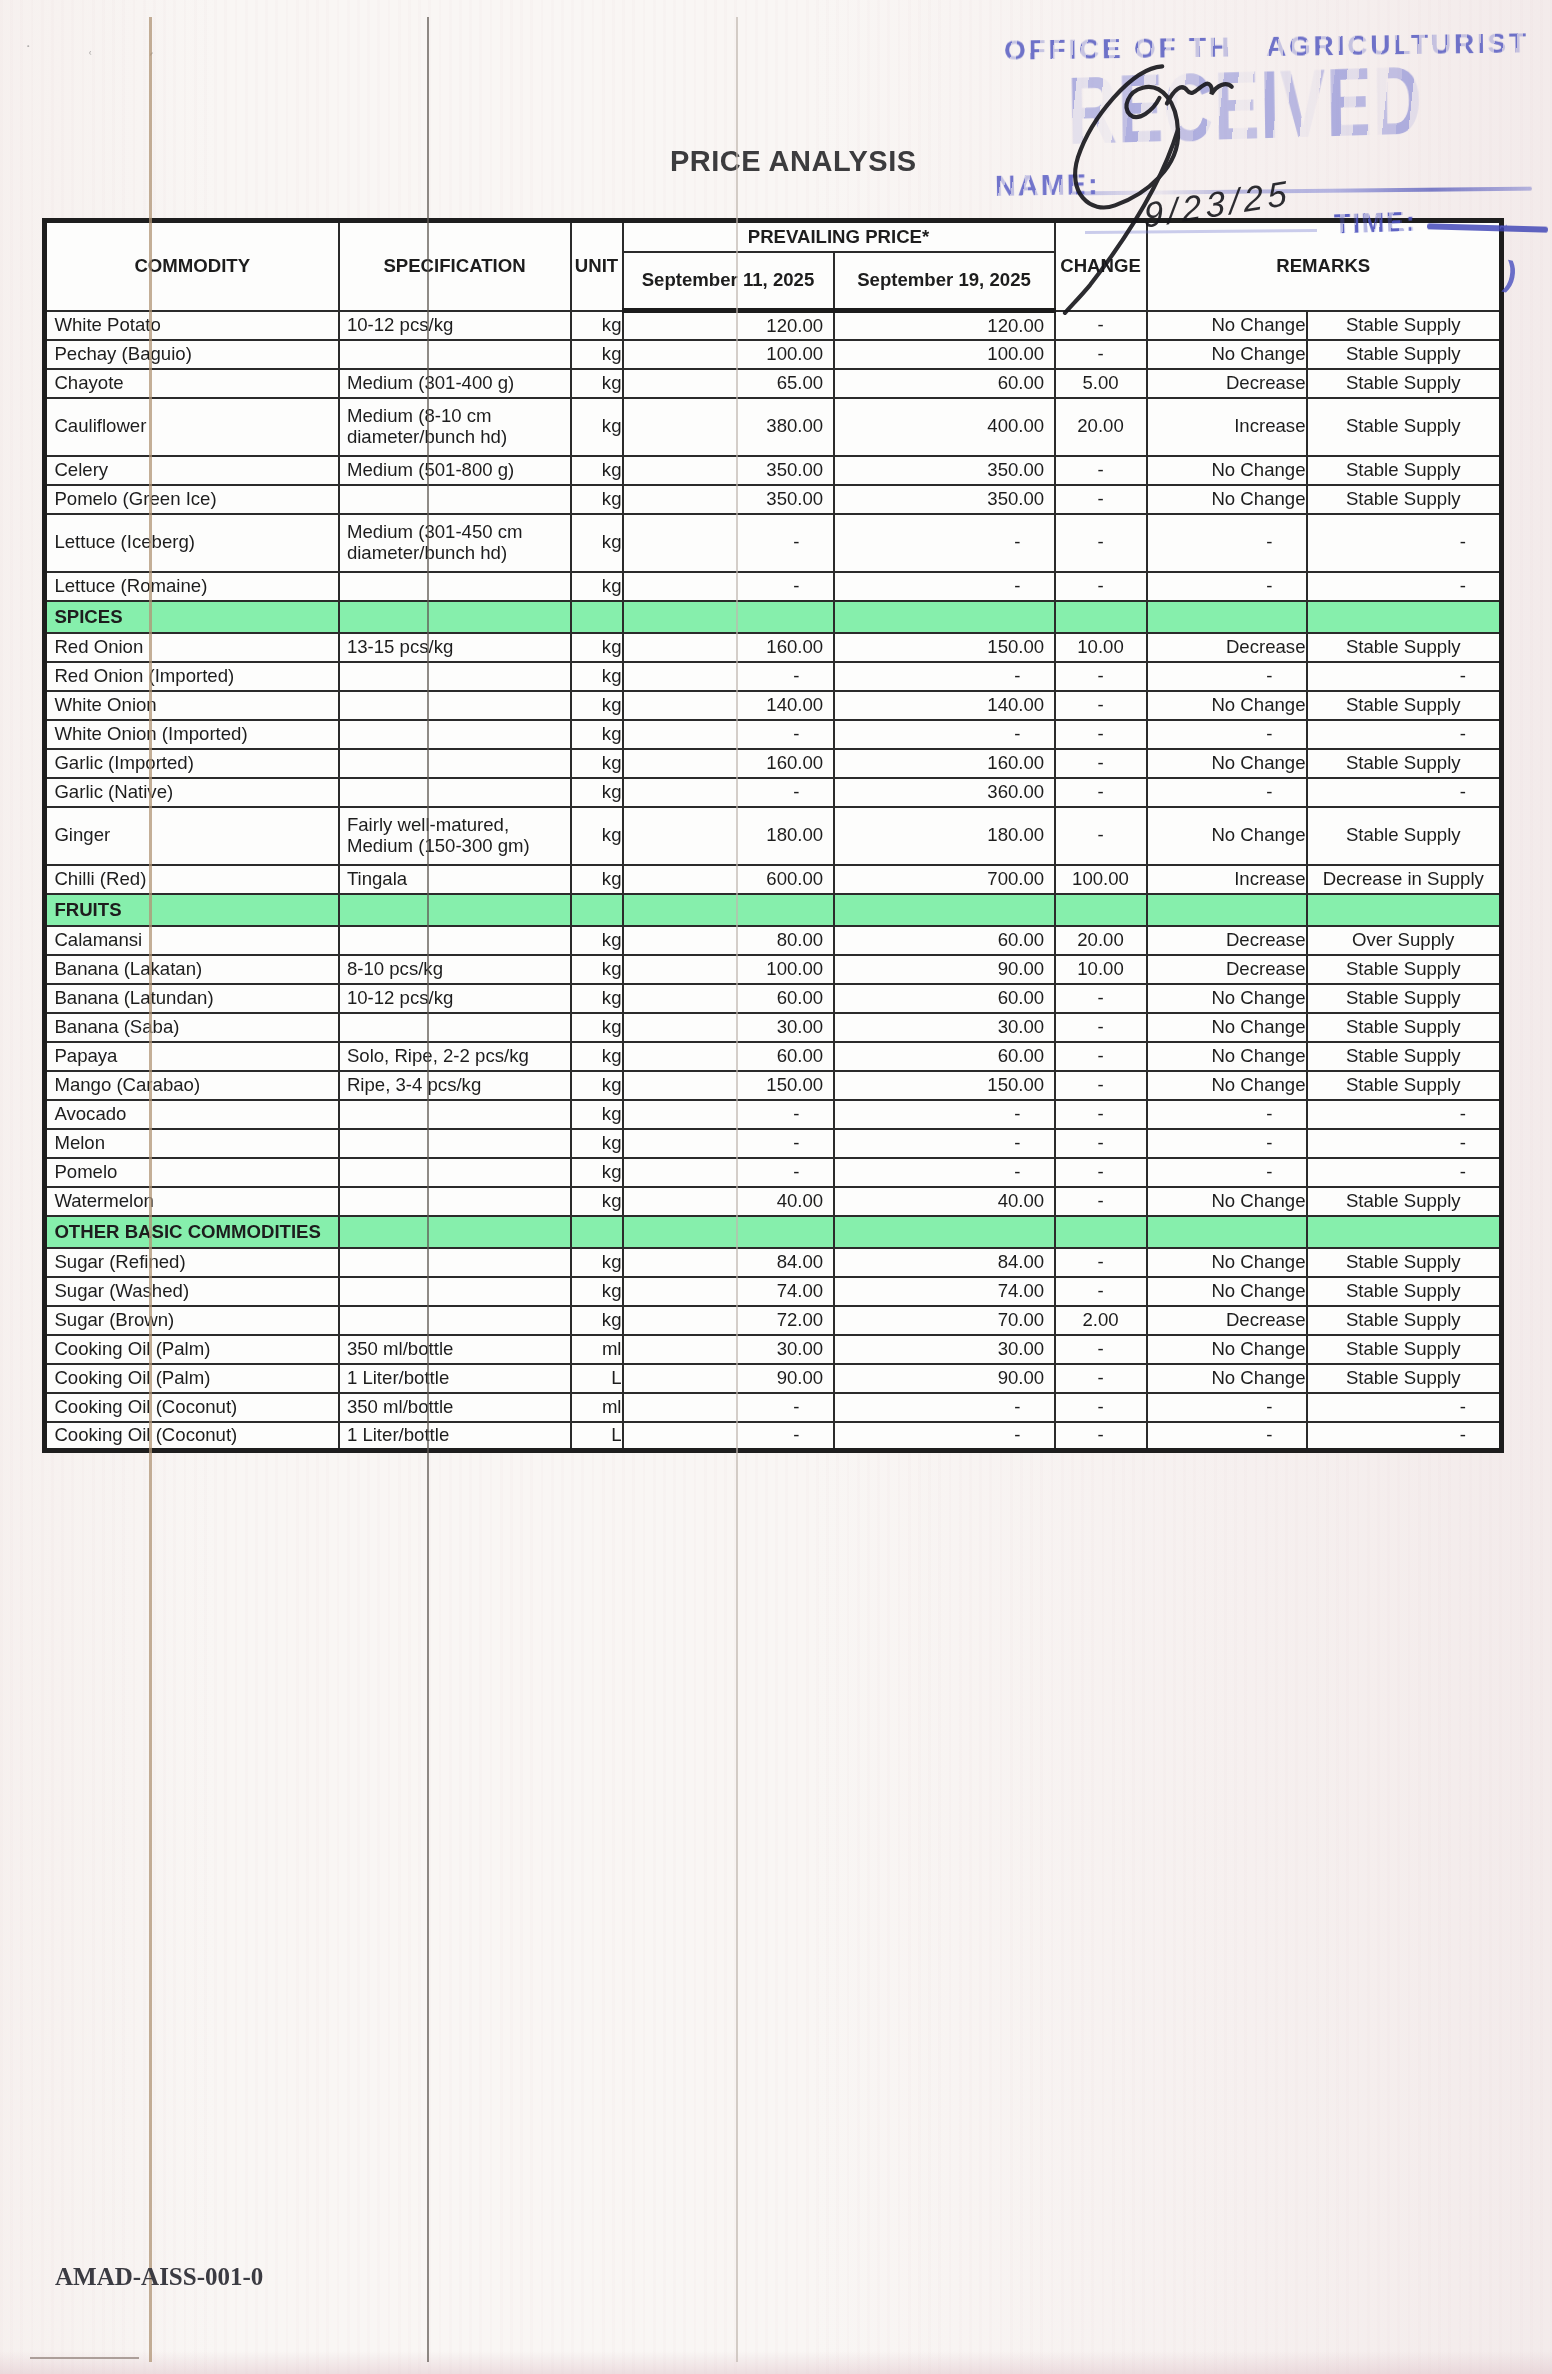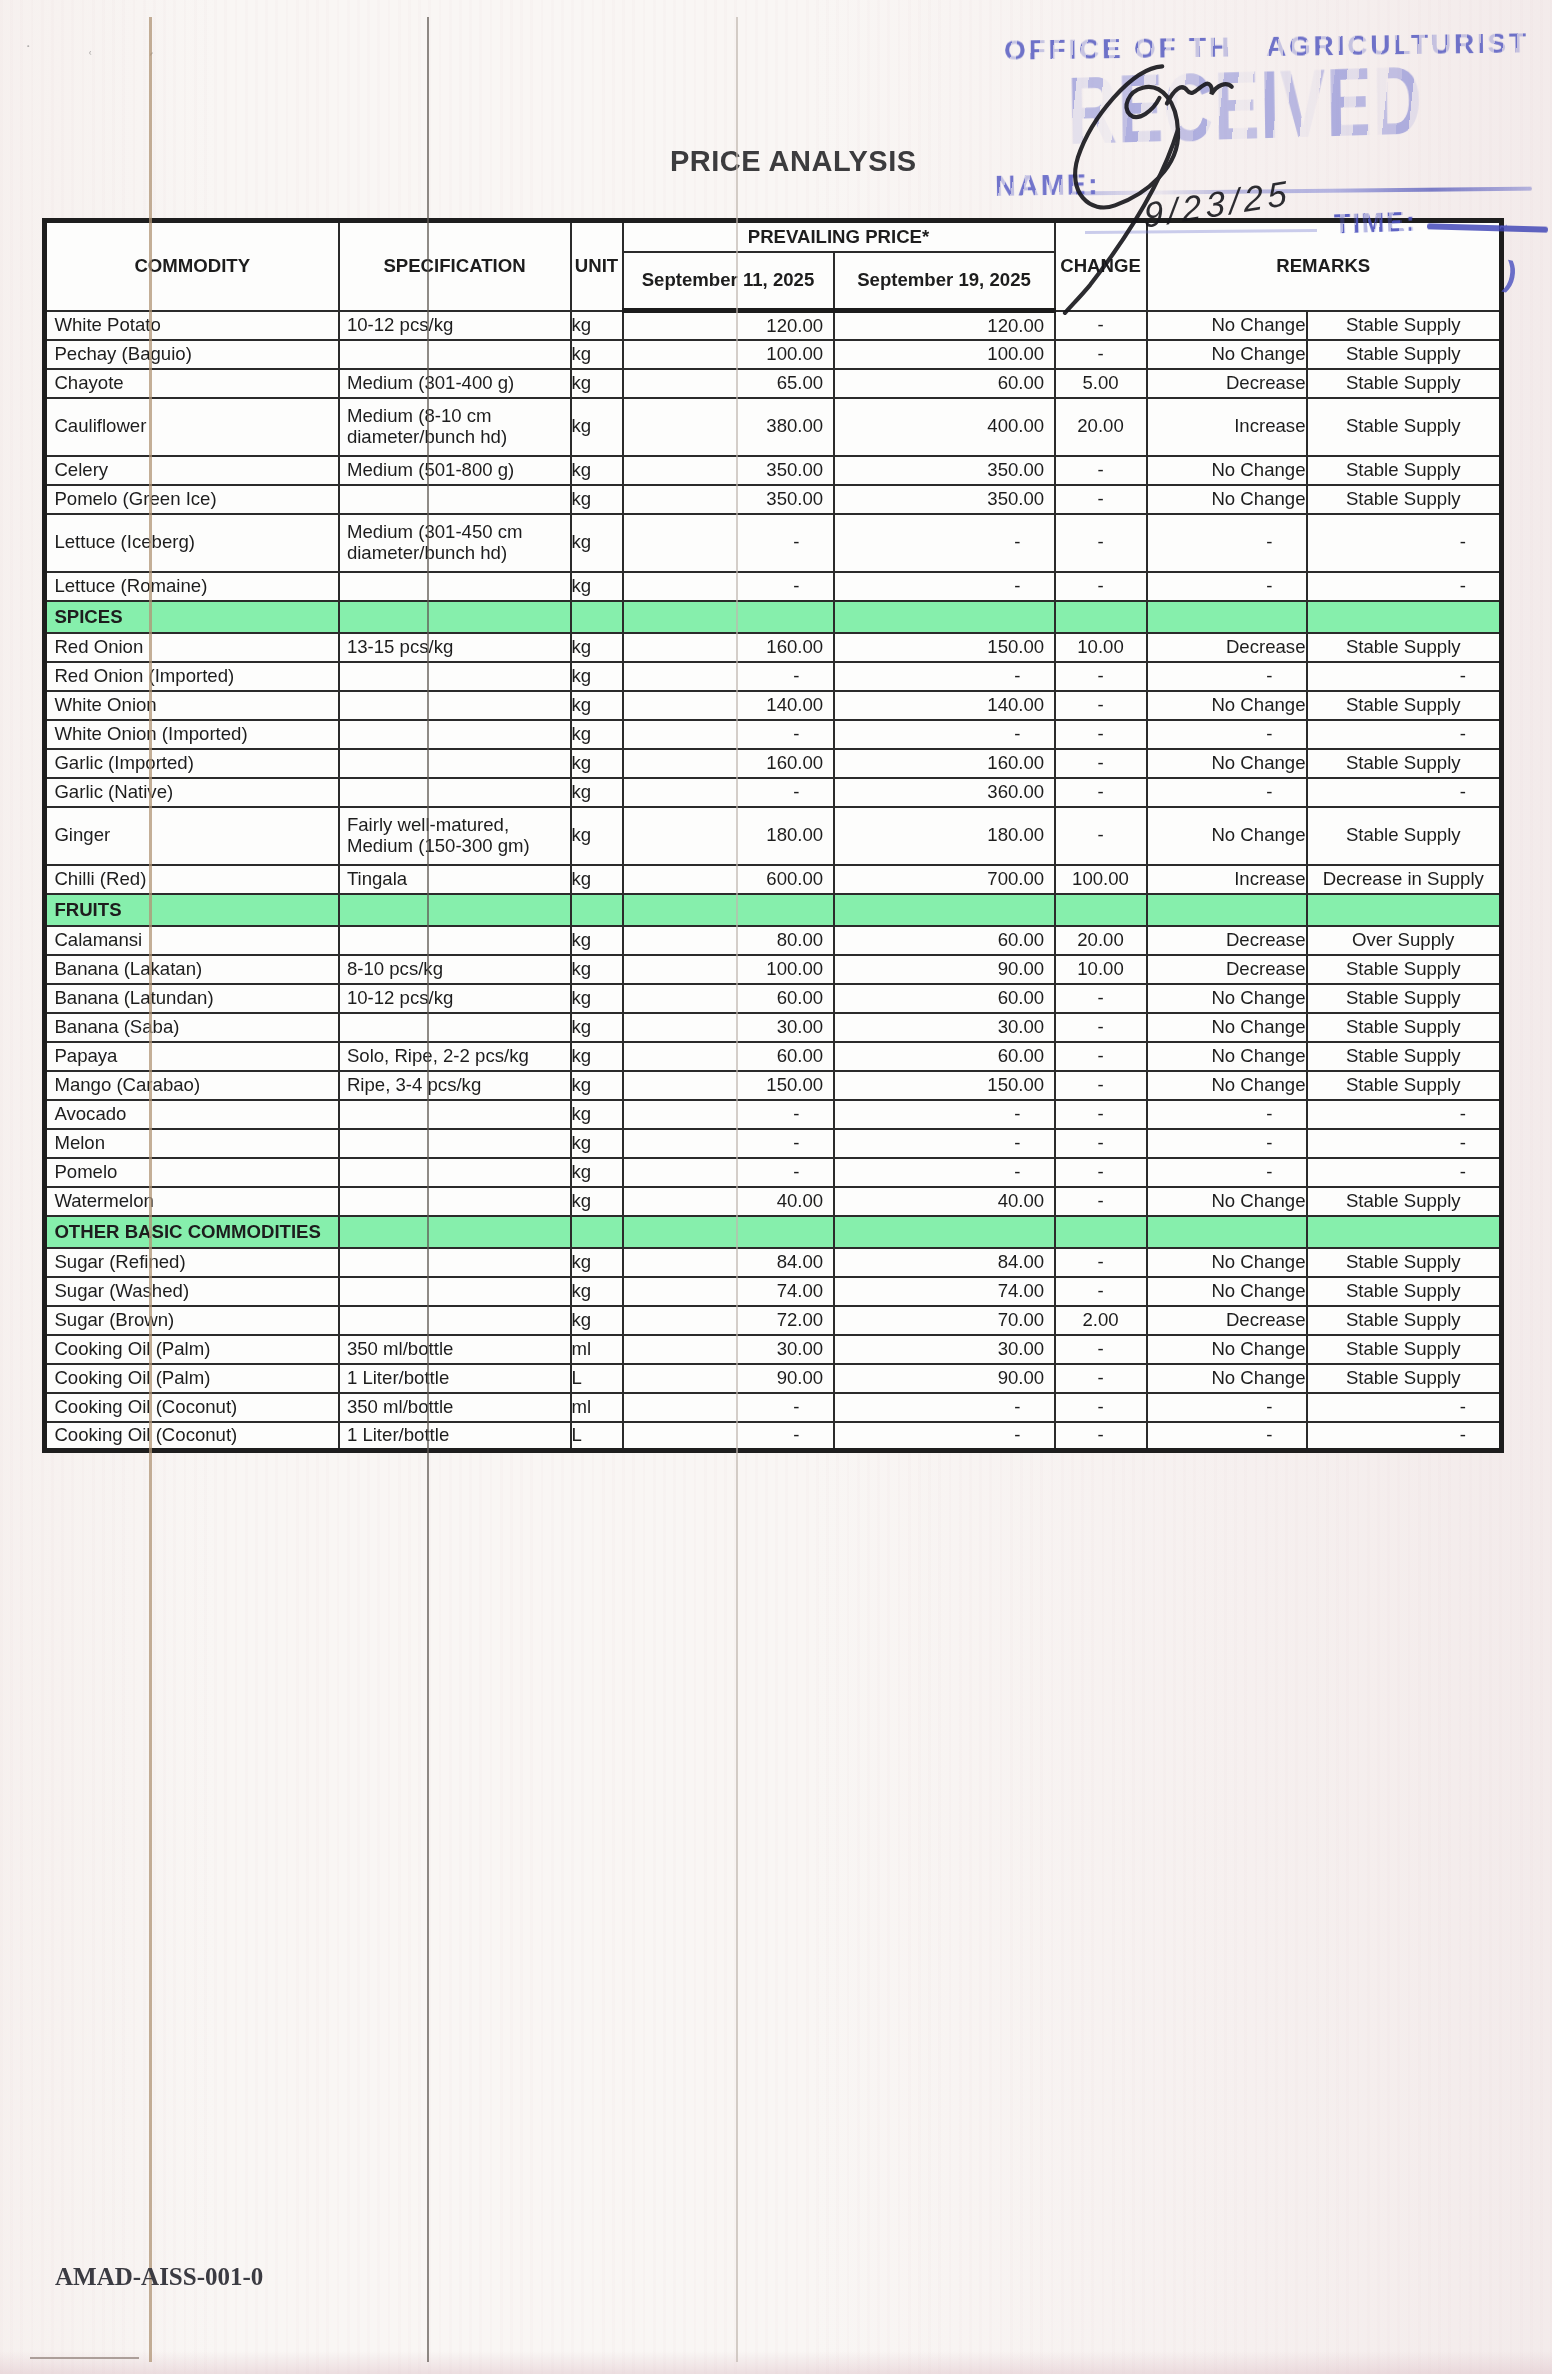--- a/index.html
+++ b/index.html
@@ -34,21 +34,21 @@
   tr.h2 th{border-bottom:5.6px solid #1c1c1c;}
   tbody td{font-size:18.6px;padding:0;}
   tbody tr{height:29px;}
   tbody tr.tall{height:58px;}
   tbody tr.tall td{white-space:normal;line-height:1.12;}
   tbody tr.sec{height:32px;}
   tbody tr.sec td{background:#86efac;}
   td.sec-label{font-weight:bold;text-align:left;padding-left:7.4px;white-space:nowrap;}
   .c-com{text-align:left;padding-left:7.4px;white-space:nowrap;}
   .c-spec{text-align:left;padding-left:7.4px;}
-  .c-unit{text-align:left;}
+  .c-unit{text-align:right;}
   .c-price{text-align:right;padding-right:9.3px;}
   .c-chg{text-align:center;}
   .c-dir{text-align:right;}
   .c-rem{text-align:center;}
   .dash{text-align:right;padding-right:33px;}
   
   .ink{z-index:8;pointer-events:none;}
   .stamp-office{position:absolute;left:1004px;top:31px;width:525px;display:flex;justify-content:space-between;
     font-weight:bold;font-size:28px;letter-spacing:2.8px;color:#575cc2;opacity:.85;filter:blur(0.5px);
     transform:rotate(-.8deg);

